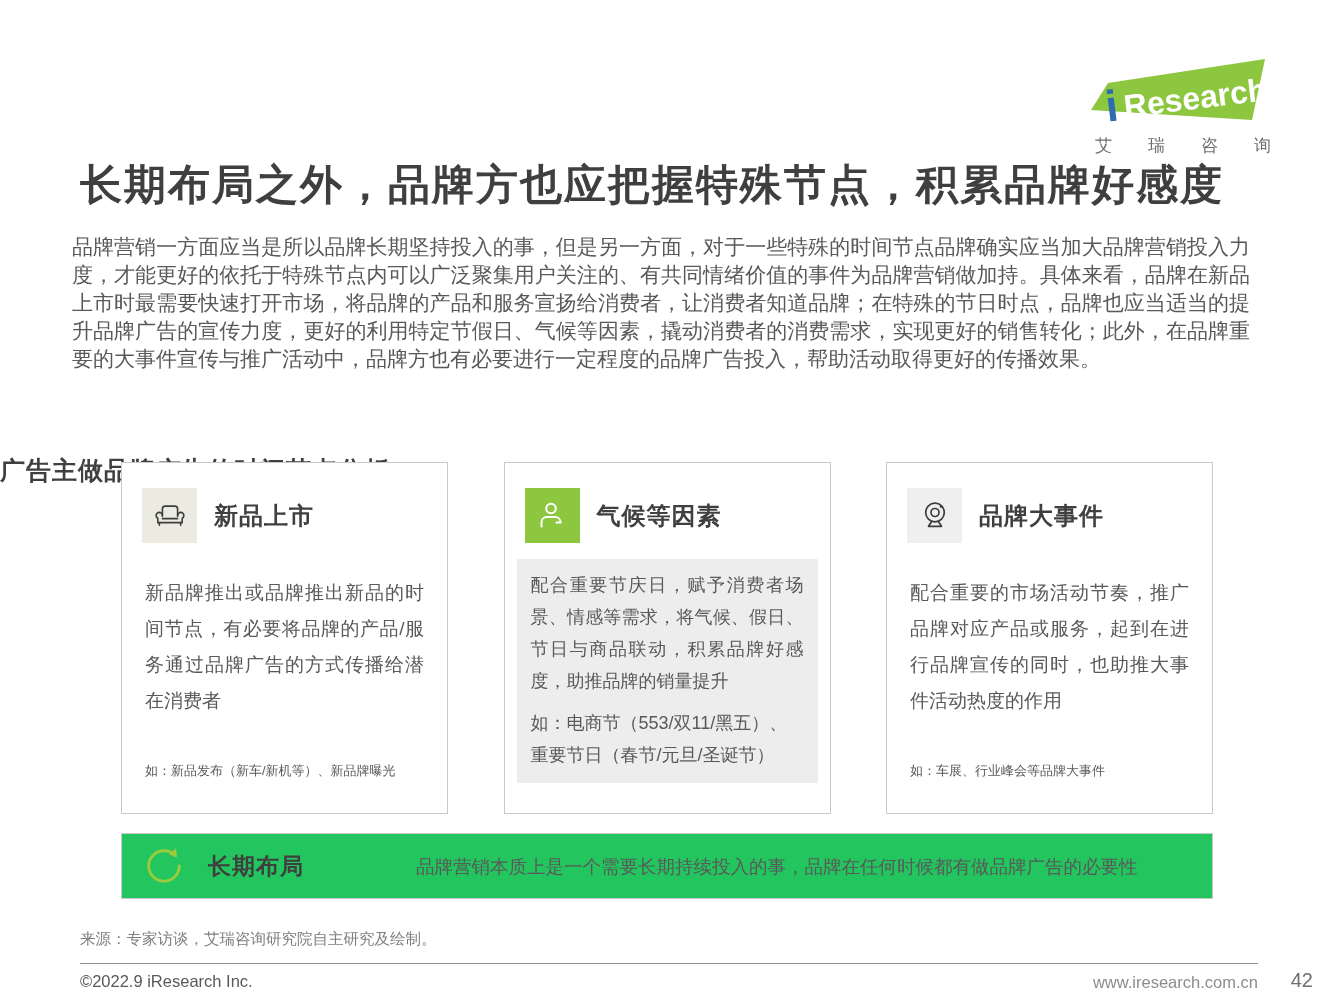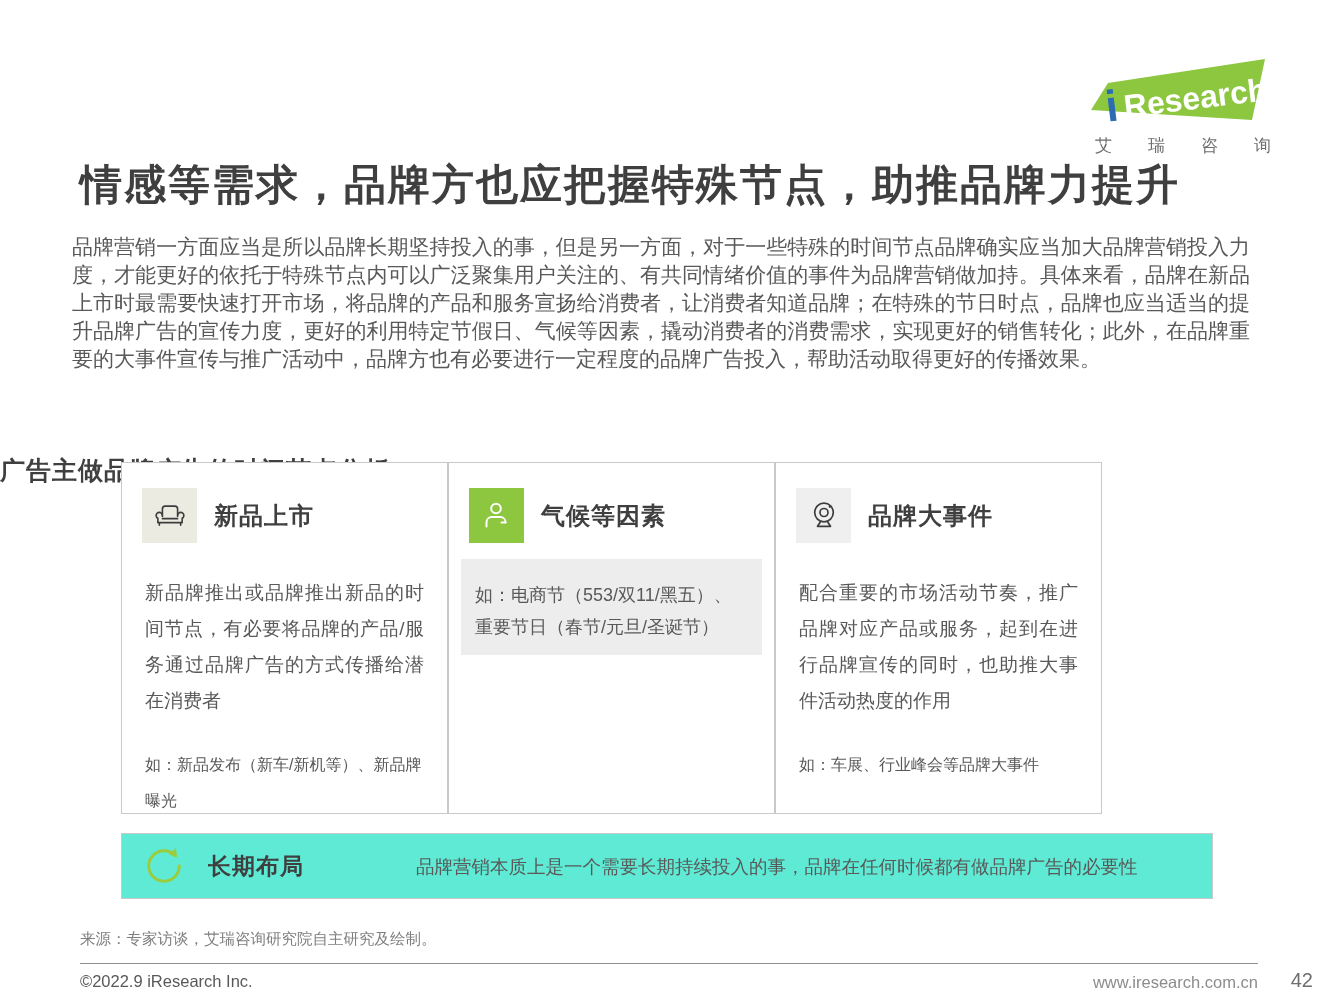--- a/index.html
+++ b/index.html
@@ -14,37 +14,37 @@
   .intro { position:absolute; left:72px; top:233px; width:1178px; font-size:21px; line-height:28px;
     color:#595959; text-align:justify; }
 
   .logo { position:absolute; left:1088px; top:56px; width:182px; }
   .logo-sub { margin-top:2px; padding-left:7px; font-size:17px; color:#6e6e6e; letter-spacing:36px; white-space:nowrap; }
 
   .fig-title { position:absolute; left:0; top:420px; width:1333px; text-align:left;
     font-size:25px; font-weight:700; color:#3f3f3f; letter-spacing:1px;margin-top:34px; }
 
   .cards { position:absolute; left:121px; top:462px; width:1092px; height:352px;
-    display:flex; justify-content:flex-start; }
+    display:flex; justify-content:space-between; }
   .card { width:327px; height:352px; background:#fff; border:1px solid #c9c9c9; position:relative; }
   .card-head { display:flex; align-items:center; padding:25px 0 0 20px; }
   .icon-box { width:55px; height:55px; display:flex; align-items:center; justify-content:center; flex:none; }
   .icon-beige { background:#ecebe1; }
   .icon-green { background:#8dc63f; }
   .icon-gray  { background:#efefef; }
   .card-title { margin-left:17px; font-size:24px; font-weight:700; color:#3f3f3f; letter-spacing:1px; }
   .card-content { padding:0 23px; margin-top:32px; }
   .card-desc { font-size:19px; line-height:36px; color:#595959; text-align:justify; }
-  .card-example { margin-top:28px; font-size:16px; line-height:36px; color:#595959; }
+  .card-example { margin-top:40px; font-size:13px; line-height:23px; color:#595959; }
   .panel { margin:16px 12px 0 12px; background:#ededed; padding:10px 14px 12px; }
   .panel .card-desc { font-size:18px; line-height:32px; }
   .panel .card-example { margin-top:10px; font-size:18px; line-height:32px; }
 
   .banner { position:absolute; left:121px; top:833px; width:1092px; height:66px;
-    background:#5eead4; border:1px solid #c9c9c9; display:flex; align-items:center; }
+    background:#22c55e; border:1px solid #c9c9c9; display:flex; align-items:center; }
   .banner-icon { margin-left:20px; width:44px; height:44px; flex:none; display:flex; align-items:center; }
   .banner-title { margin-left:22px; font-size:23px; font-weight:700; color:#3f3f3f; letter-spacing:1px; white-space:nowrap; }
   .banner-desc { margin-left:112px; font-size:18.5px; color:#595959; white-space:nowrap;text-align:center; }
 
   .source { position:absolute; left:80px; top:929px; font-size:15.5px; color:#7f7f7f; }
   .footer-line { position:absolute; left:80px; top:963px; width:1178px; height:1px; background:#909090; }
   .copyright { position:absolute; left:80px; top:972px; font-size:16.5px; color:#595959; }
   .website { position:absolute; right:75px; top:973px; font-size:16.5px; color:#8c8c8c; }
   .page-number { position:absolute; right:20px; top:969px; font-size:20px; color:#6f6f6f; }
 
@@ -60,21 +60,21 @@
     <svg width="182" height="72" viewBox="0 0 182 72">
       <polygon points="20,27 177,3 164,64 3,54" fill="#8dc63f"></polygon>
       <g transform="rotate(-7 90 40)">
         <text class="logo-i" x="17" y="57">i</text>
         <text class="logo-research" x="35" y="55">Research</text>
       </g>
     </svg>
     <div class="logo-sub">艾瑞咨询</div>
   </div>
 
-  <h2 class="page-subtitle">情感等需求，品牌方也应把握特殊节点，助推品牌力提升</h2>
+  <h2 class="page-subtitle">长期布局之外，品牌方也应把握特殊节点，积累品牌好感度</h2>
   <p class="intro">品牌营销一方面应当是所以品牌长期坚持投入的事，但是另一方面，对于一些特殊的时间节点品牌确实应当加大品牌营销投入力度，才能更好的依托于特殊节点内可以广泛聚集用户关注的、有共同情绪价值的事件为品牌营销做加持。具体来看，品牌在新品上市时最需要快速打开市场，将品牌的产品和服务宣扬给消费者，让消费者知道品牌；在特殊的节日时点，品牌也应当适当的提升品牌广告的宣传力度，更好的利用特定节假日、气候等因素，撬动消费者的消费需求，实现更好的销售转化；此外，在品牌重要的大事件宣传与推广活动中，品牌方也有必要进行一定程度的品牌广告投入，帮助活动取得更好的传播效果。</p>
 
   <div class="fig-title">广告主做品牌广告的时间节点分析</div>
 
   <div class="cards">
 
     <div class="card">
       <div class="card-head">
         <span class="icon-box icon-beige">
           <svg viewBox="0 0 40 40" width="38" height="38">
@@ -101,20 +101,21 @@
             <g fill="none" stroke="#ffffff" stroke-width="2" stroke-linecap="round">
               <circle cx="19" cy="12.5" r="4.8"></circle>
               <path d="M9.5 30.5v-4.2c0-2.9 2.3-5.2 5.2-5.2h8.6c2.9 0 5.2 2.3 5.2 5.2"></path>
               <path d="M24.5 26.5h4.2"></path>
             </g>
           </svg>
         </span>
         <span class="card-title">气候等因素</span>
       </div>
       <div class="panel">
+        <p class="card-desc">配合重要节庆日，赋予消费者场景、情感等需求，将气候、假日、节日与商品联动，积累品牌好感度，助推品牌的销量提升</p>
         <p class="card-example">如：电商节（553/双11/黑五）、重要节日（春节/元旦/圣诞节）</p>
       </div>
     </div>
 
     <div class="card">
       <div class="card-head">
         <span class="icon-box icon-gray">
           <svg viewBox="0 0 40 40" width="40" height="40">
             <g fill="none" stroke="#3d3d3d" stroke-width="1.7" stroke-linejoin="round">
               <circle cx="20" cy="16.5" r="9.3"></circle>

